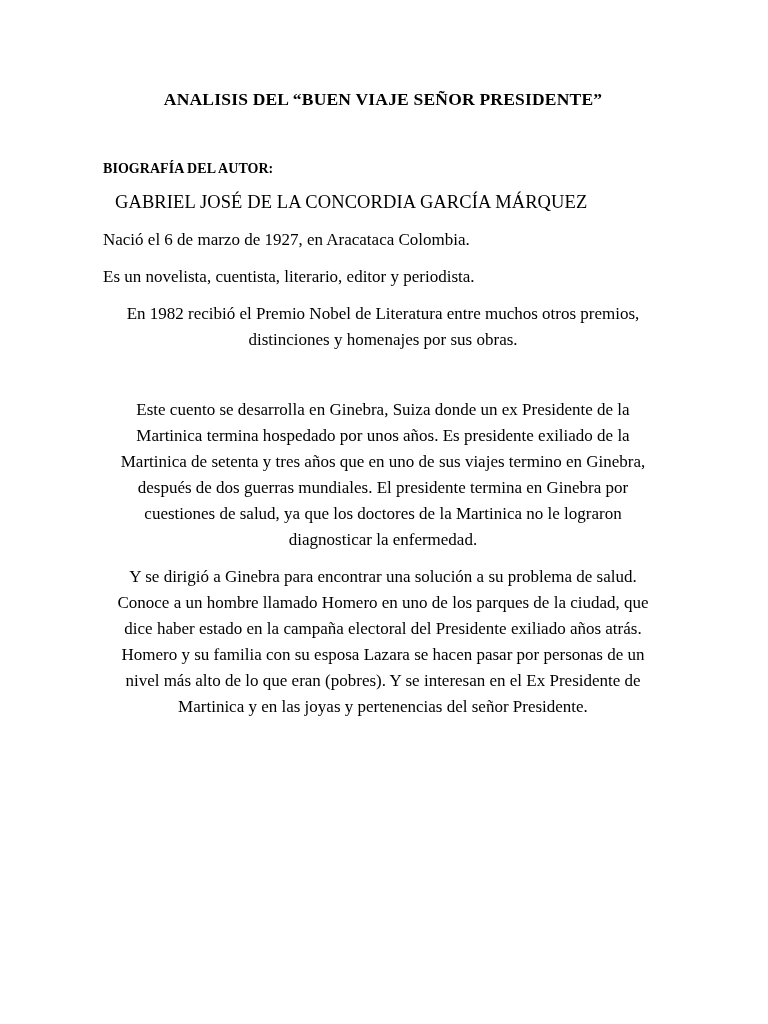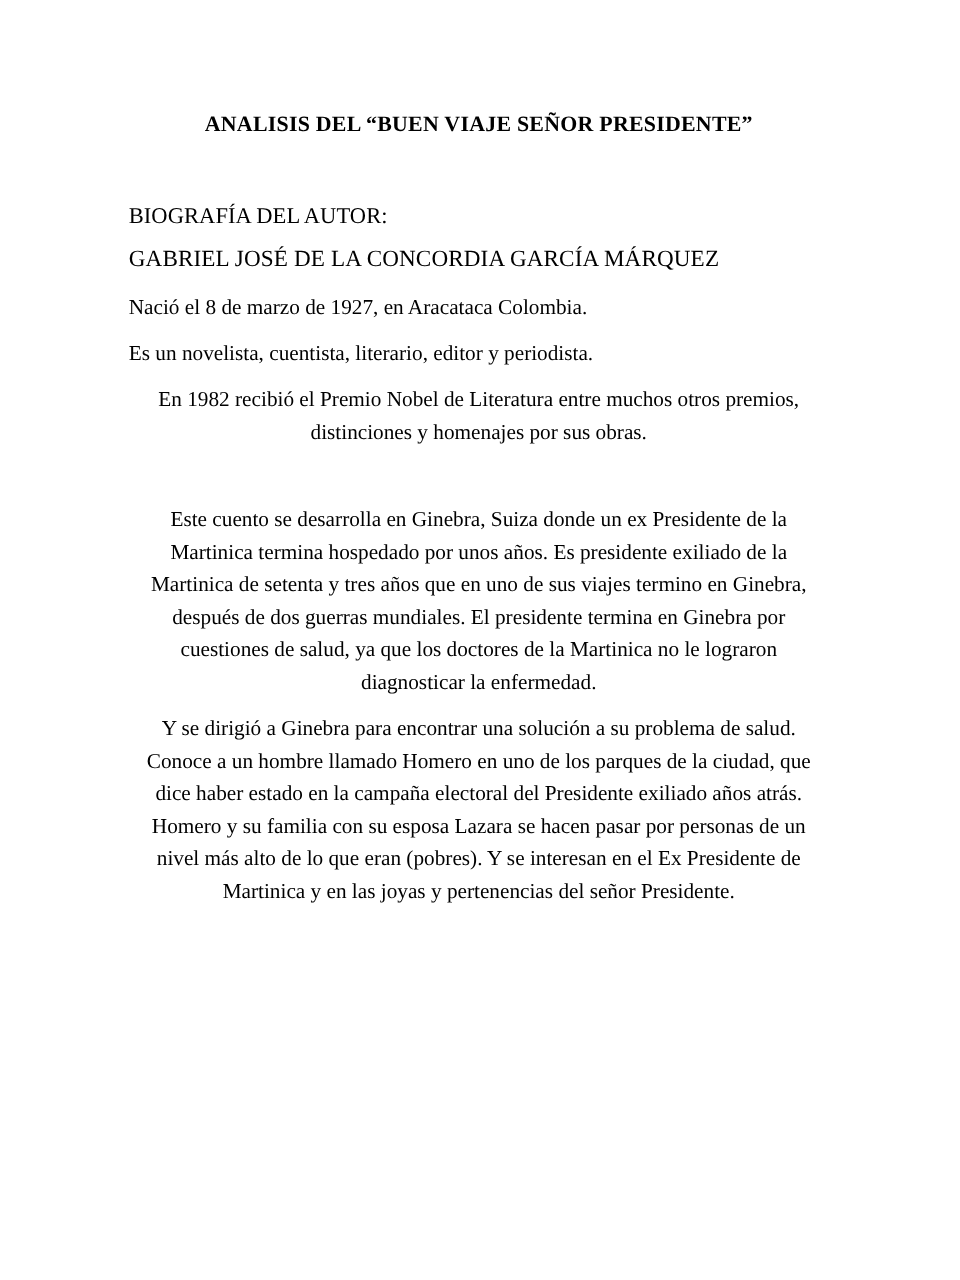--- a/index.html
+++ b/index.html
@@ -37,32 +37,32 @@
     font-size: 17.5px;
     font-weight: bold;
     text-align: center;
     letter-spacing: 0.2px;
     line-height: 1.35;
     margin: 0 0 47px 0;
     white-space: nowrap;
   }
 
   .section-heading {
-    font-size: 18px;
-    font-weight: normal;
+    font-size: 14px;
+    font-weight: bold;
     line-height: 1.45;
     margin: 0 0 10px 0;
     letter-spacing: 0.05px;
   }
 
   .author-name {
     font-size: 18.5px;
     font-weight: normal;
     line-height: 1.45;
-    margin: 0 0 11px 0;
+    margin: 0 0 11px 12px;
     letter-spacing: 0.1px;
   }
 
   p.body-line {
     font-size: 17px;
     line-height: 26px;
     margin: 0 0 11px 0;
     text-align: left;
   }
 
@@ -82,21 +82,21 @@
 
 <div class="page">
   <div class="content">
 
     <h1 class="doc-title">ANALISIS DEL “BUEN VIAJE SEÑOR PRESIDENTE”</h1>
 
     <h2 class="section-heading">BIOGRAFÍA DEL AUTOR:</h2>
 
     <p class="author-name">GABRIEL JOSÉ DE LA CONCORDIA GARCÍA MÁRQUEZ</p>
 
-    <p class="body-line">Nació el 8 de marzo de 1927, en Aracataca Colombia.</p>
+    <p class="body-line">Nació el 6 de marzo de 1927, en Aracataca Colombia.</p>
 
     <p class="body-line">Es un novelista, cuentista, literario, editor y periodista.</p>
 
     <p class="body-para">En 1982 recibió el Premio Nobel de Literatura entre muchos otros premios, distinciones y homenajes por sus obras.</p>
 
 
     <div class="gap-section"></div>
 
 
     <p class="body-para">Este cuento se desarrolla en Ginebra, Suiza donde un ex Presidente de la Martinica termina hospedado por unos años. Es presidente exiliado de la Martinica de setenta y tres años que en uno de sus viajes termino en Ginebra, después de dos guerras mundiales. El presidente termina en Ginebra por cuestiones de salud, ya que los doctores de la Martinica no le lograron diagnosticar la enfermedad.</p>

